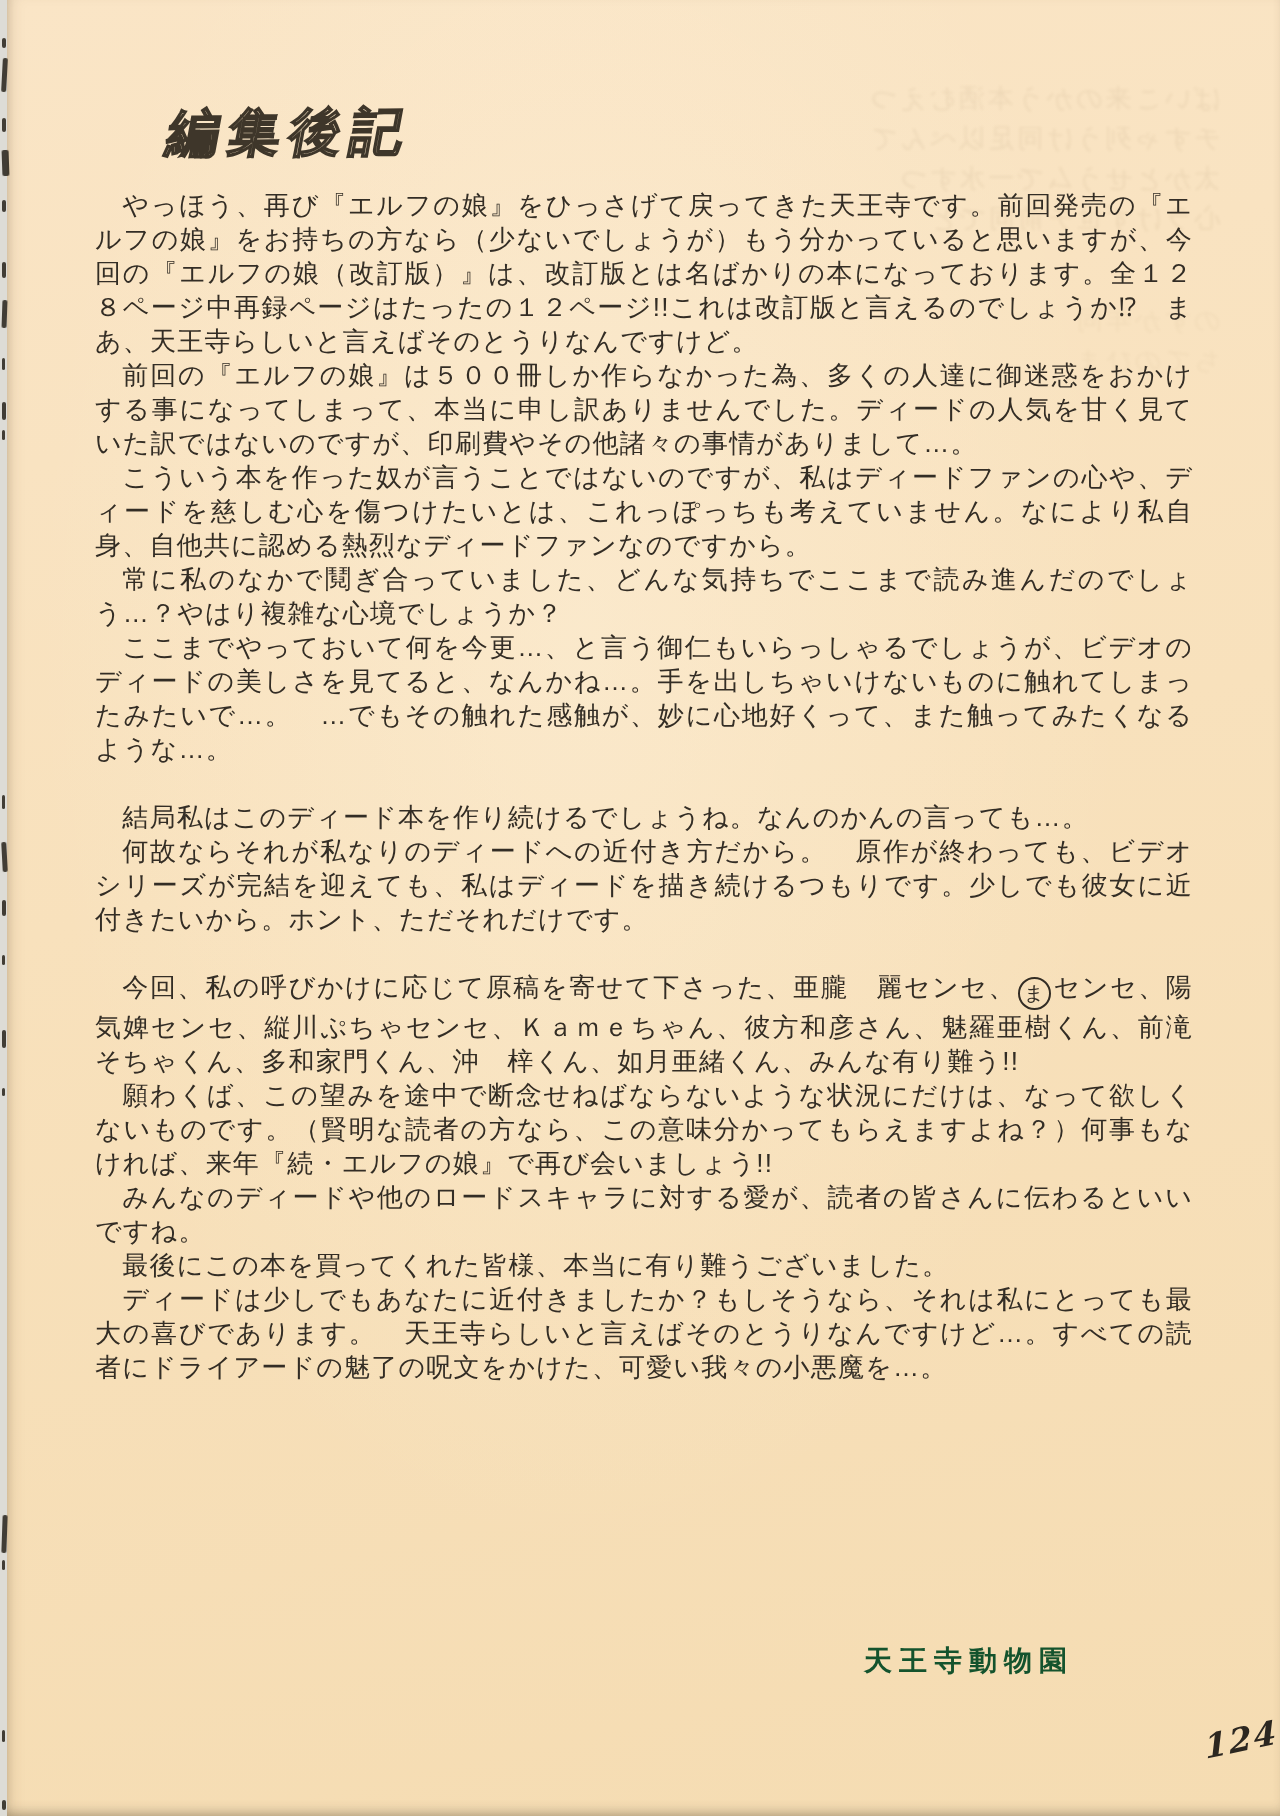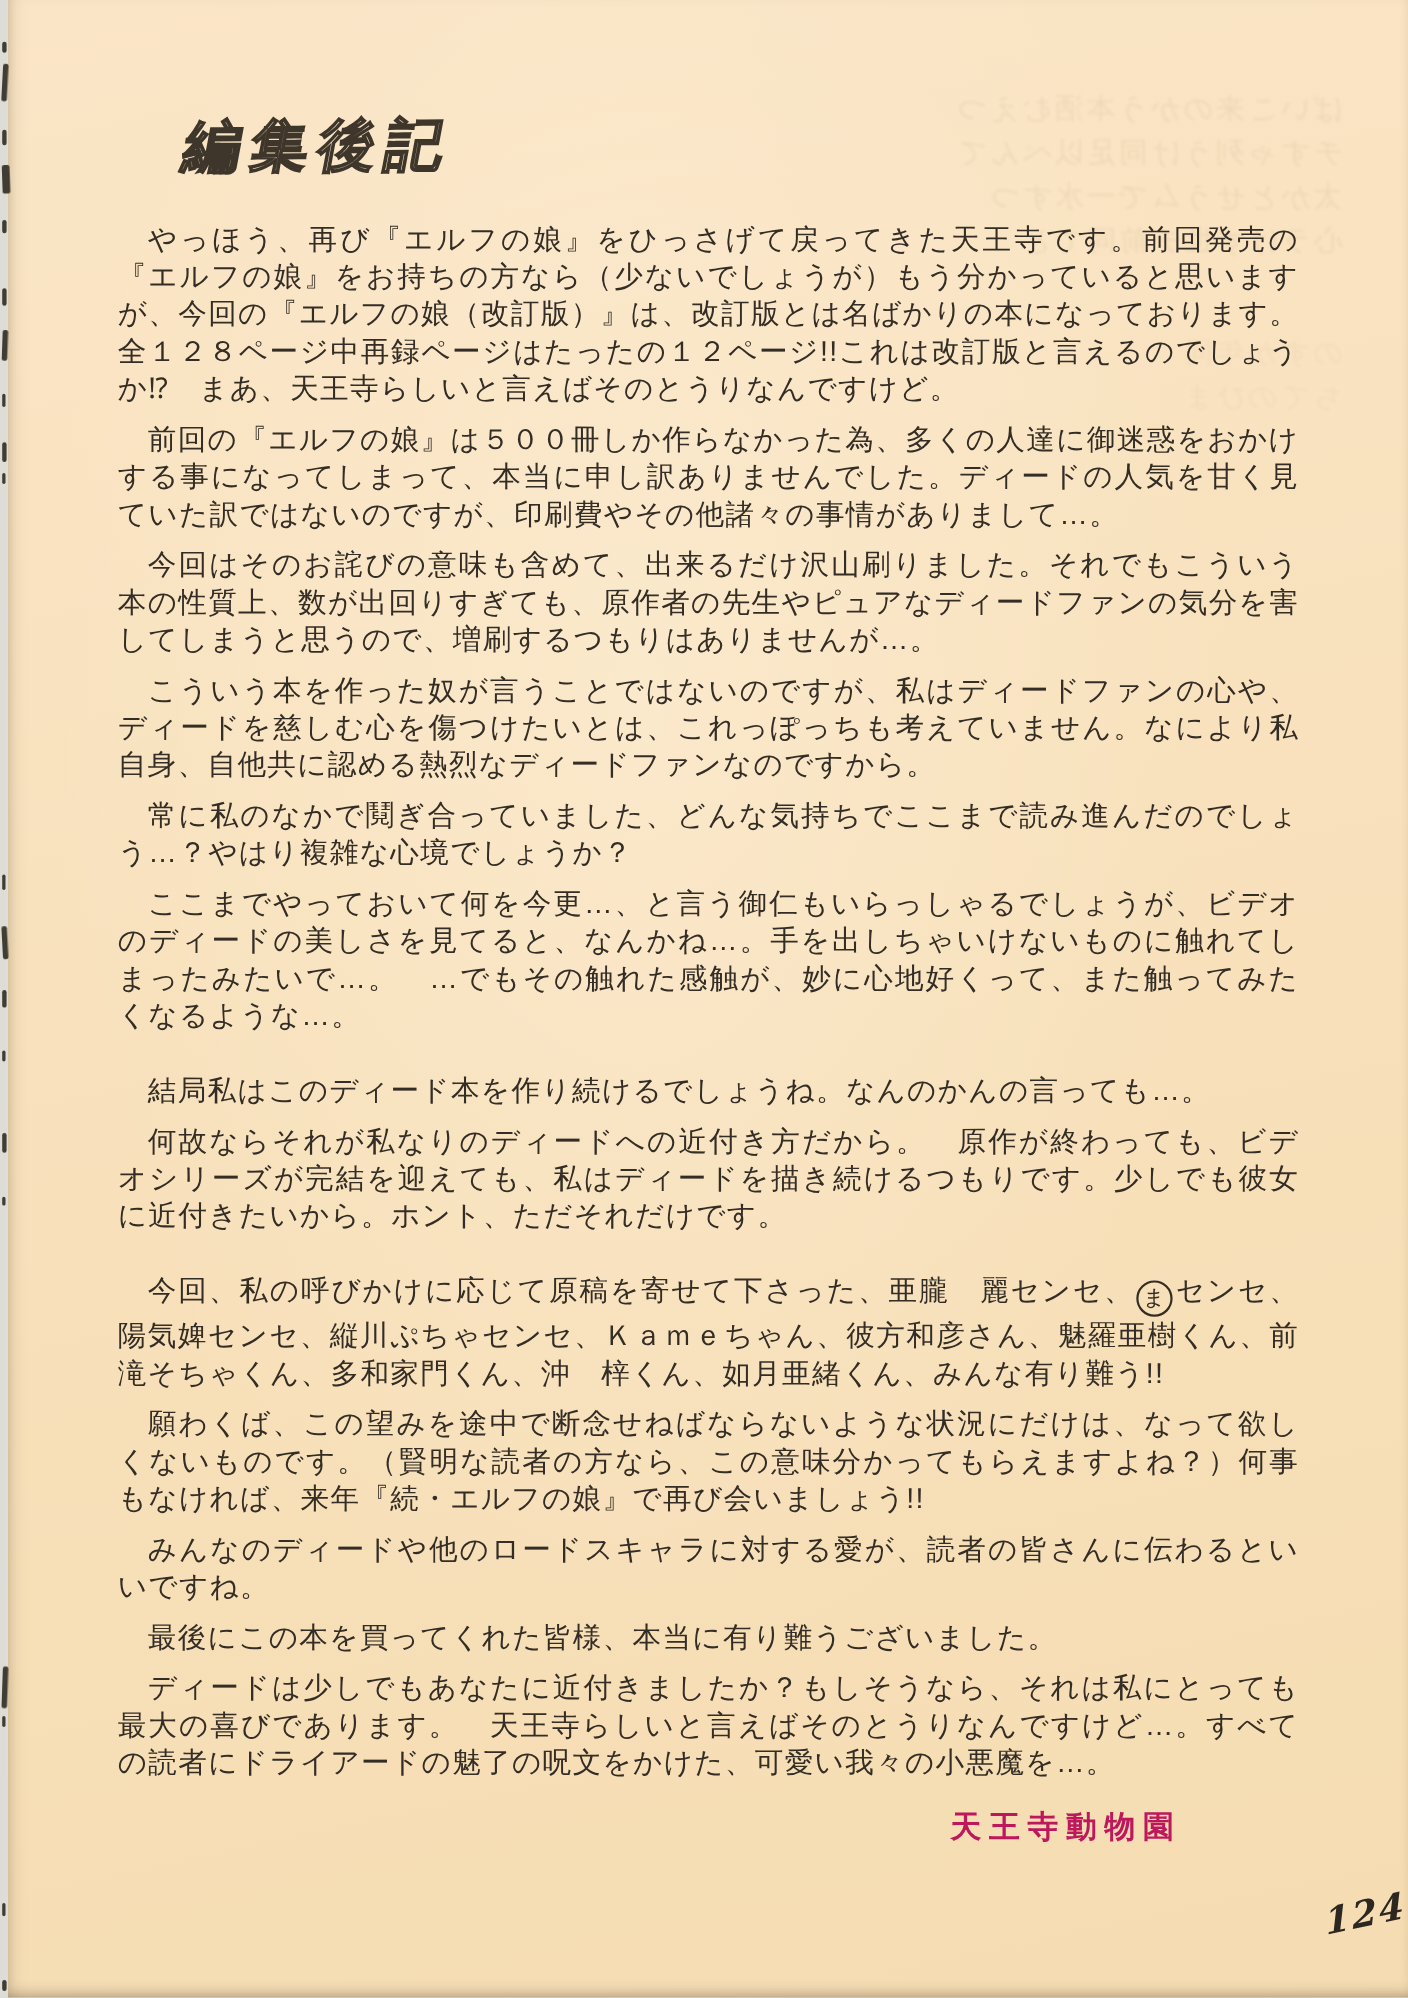--- a/index.html
+++ b/index.html
@@ -36,31 +36,31 @@
     color:rgba(248,225,188,0.15);
     -webkit-text-stroke:1.7px #3e362a;
     transform:skewX(-11deg) rotate(-0.5deg);
   }
   
   .bodytext{
     position:absolute;left:95px;top:188px;width:1098px;
     color:#332d25;font-size:26px;line-height:34px;letter-spacing:1.2px;
     text-align:justify;text-justify:inter-ideograph;
   }
-  .para{margin:12px;text-indent:1.05em;}
+  .para{margin:0;text-indent:1.05em;}
   .para.gap{margin-top:34px;}
   .circled{
     display:inline-block;width:29px;height:29px;line-height:29px;
     border:2px solid #332d25;border-radius:50%;
     text-align:center;text-indent:0;font-size:20px;
     vertical-align:-4px;margin:0 2px;
   }
   .signature{
     position:absolute;right:206px;top:1642px;
-    color:#be185d;font-size:28px;letter-spacing:7px;font-weight:bold;
+    color:#14532d;font-size:28px;letter-spacing:7px;font-weight:bold;
   }
   .pagenum{
     position:absolute;left:1204px;top:1720px;
     font-family:"DejaVu Serif", serif;font-style:italic;font-weight:bold;
     font-size:33px;color:#2c2720;letter-spacing:2px;
     transform:rotate(-12deg) skewX(-8deg);
   }
 </style>
 </head>
 <body>
@@ -93,21 +93,20 @@
 太かとせう厶で一水すつ
 心ラけず世チ前同でと</div>
 <div class="bleed b2">のすか年同
 ちてのひま</div>
 
 <div class="title">編集後記</div>
 
 <div class="bodytext">
   <p class="para">やっほう、再び『エルフの娘』をひっさげて戻ってきた天王寺です。前回発売の『エルフの娘』をお持ちの方なら（少ないでしょうが）もう分かっていると思いますが、今回の『エルフの娘（改訂版）』は、改訂版とは名ばかりの本になっております。全１２８ページ中再録ページはたったの１２ページ!!これは改訂版と言えるのでしょうか⁉　まあ、天王寺らしいと言えばそのとうりなんですけど。</p>
   <p class="para">前回の『エルフの娘』は５００冊しか作らなかった為、多くの人達に御迷惑をおかけする事になってしまって、本当に申し訳ありませんでした。ディードの人気を甘く見ていた訳ではないのですが、印刷費やその他諸々の事情がありまして…。</p>
-  <p class="para">今回はそのお詫びの意味も含めて、出来るだけ沢山刷りました。それでもこういう本の性質上、数が出回りすぎても、原作者の先生やピュアなディードファンの気分を害してしまうと思うので、増刷するつもりはありませんが…。</p>
   <p class="para">こういう本を作った奴が言うことではないのですが、私はディードファンの心や、ディードを慈しむ心を傷つけたいとは、これっぽっちも考えていません。なにより私自身、自他共に認める熱烈なディードファンなのですから。</p>
   <p class="para">常に私のなかで鬩ぎ合っていました、どんな気持ちでここまで読み進んだのでしょう…？やはり複雑な心境でしょうか？</p>
   <p class="para">ここまでやっておいて何を今更…、と言う御仁もいらっしゃるでしょうが、ビデオのディードの美しさを見てると、なんかね…。手を出しちゃいけないものに触れてしまったみたいで…。　…でもその触れた感触が、妙に心地好くって、また触ってみたくなるような…。</p>
   <p class="para gap">結局私はこのディード本を作り続けるでしょうね。なんのかんの言っても…。</p>
   <p class="para">何故ならそれが私なりのディードへの近付き方だから。　原作が終わっても、ビデオシリーズが完結を迎えても、私はディードを描き続けるつもりです。少しでも彼女に近付きたいから。ホント、ただそれだけです。</p>
   <p class="para gap"><span>今回、私の呼びかけに応じて原稿を寄せて下さった、亜朧　麗センセ、</span><span class="circled">ま</span><span>センセ、陽気婢センセ、縦川ぷちゃセンセ、Ｋａｍｅちゃん、彼方和彦さん、魅羅亜樹くん、前滝そちゃくん、多和家門くん、沖　梓くん、如月亜緒くん、みんな有り難う!!</span></p>
   <p class="para">願わくば、この望みを途中で断念せねばならないような状況にだけは、なって欲しくないものです。（賢明な読者の方なら、この意味分かってもらえますよね？）何事もなければ、来年『続・エルフの娘』で再び会いましょう!!</p>
   <p class="para">みんなのディードや他のロードスキャラに対する愛が、読者の皆さんに伝わるといいですね。</p>
   <p class="para">最後にこの本を買ってくれた皆様、本当に有り難うございました。</p>
   <p class="para">ディードは少しでもあなたに近付きましたか？もしそうなら、それは私にとっても最大の喜びであります。　天王寺らしいと言えばそのとうりなんですけど…。すべての読者にドライアードの魅了の呪文をかけた、可愛い我々の小悪魔を…。</p>

